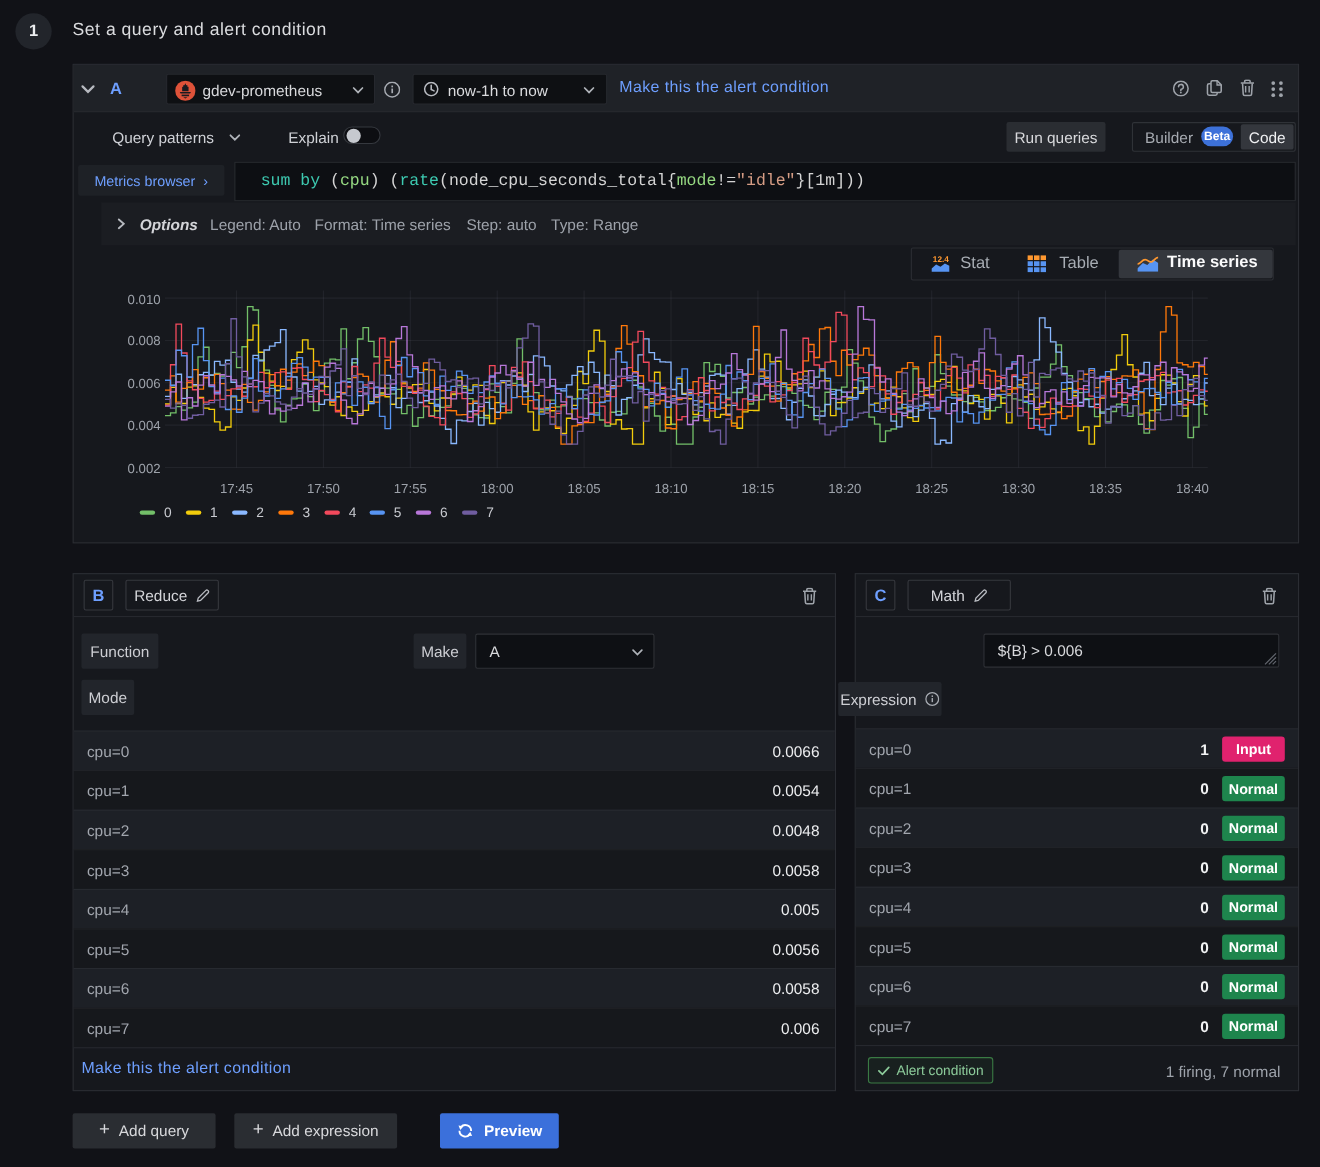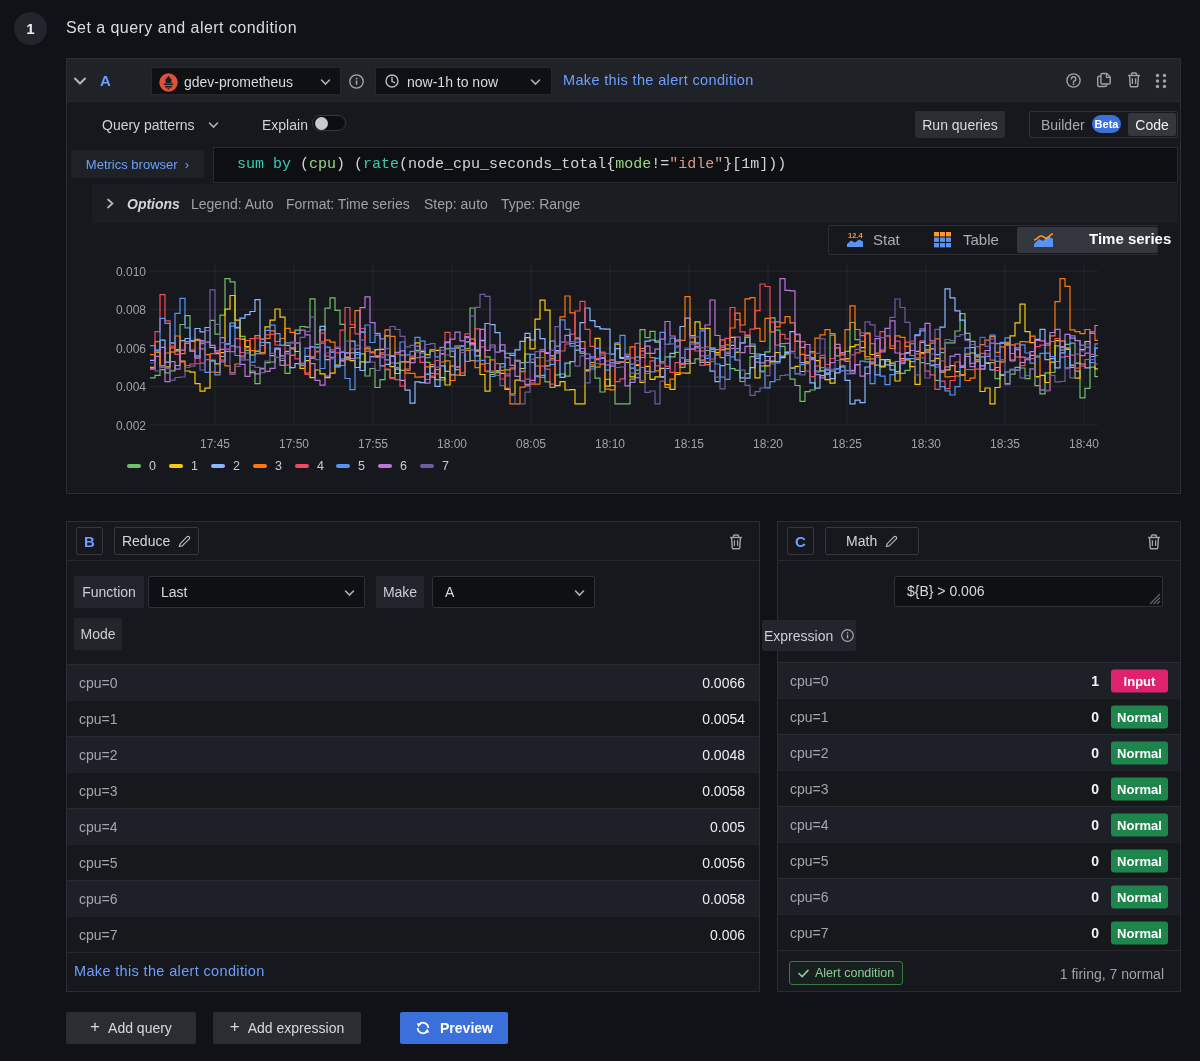--- a/index.html
+++ b/index.html
@@ -135,32 +135,32 @@
         <rect x="6" y="11" width="5" height="4.4" fill="#5794F2"></rect>
         <rect x="12" y="11" width="5" height="4.4" fill="#5794F2"></rect>
       </g>
     </svg>
 <div class="txt" style="left:963px;top:231px;font-size:15px;color:#A8ADB4;text-align:center;">Table</div>
 <div class="abs" style="left:1017px;top:227px;width:140px;height:26px;background:#34373D;border-radius:2px;"></div>
 <svg class="abs" style="left:1034px;top:232px;" width="19" height="15" viewBox="0 0 19 15">
       <path d="M0 12 L5 7 L9 9 L14 4 L19 7 V15 H0 Z" fill="#5794F2"></path>
       <path d="M0 8 C3 8 4 4 7 4 C10 4 10 7 13 6 C15.5 5.2 16 2 19 2" stroke="#FF9830" stroke-width="1.6" fill="none"></path>
     </svg>
-<div class="txt" style="left:1061px;top:230px;font-size:15px;font-weight:bold;color:#FBFBFC;margin-left:28px;">Time series</div>
+<div class="txt" style="left:1061px;top:230px;font-size:15px;font-weight:bold;color:#FBFBFC;">Time series</div>
 
 <div class="txt" style="left:105px;top:265px;width:41px;text-align:right;font-size:12px;color:#9DA2AA;">0.010</div>
 <div class="txt" style="left:105px;top:303px;width:41px;text-align:right;font-size:12px;color:#9DA2AA;">0.008</div>
 <div class="txt" style="left:105px;top:342px;width:41px;text-align:right;font-size:12px;color:#9DA2AA;">0.006</div>
 <div class="txt" style="left:105px;top:380px;width:41px;text-align:right;font-size:12px;color:#9DA2AA;">0.004</div>
 <div class="txt" style="left:105px;top:419px;width:41px;text-align:right;font-size:12px;color:#9DA2AA;">0.002</div>
 <div class="txt" style="left:190px;top:437px;width:50px;text-align:center;font-size:12px;color:#9DA2AA;">17:45</div>
 <div class="txt" style="left:269px;top:437px;width:50px;text-align:center;font-size:12px;color:#9DA2AA;">17:50</div>
 <div class="txt" style="left:348px;top:437px;width:50px;text-align:center;font-size:12px;color:#9DA2AA;">17:55</div>
 <div class="txt" style="left:427px;top:437px;width:50px;text-align:center;font-size:12px;color:#9DA2AA;">18:00</div>
-<div class="txt" style="left:506px;top:437px;width:50px;text-align:center;font-size:12px;color:#9DA2AA;">08:05</div>
+<div class="txt" style="left:506px;top:437px;width:50px;text-align:center;font-size:12px;color:#9DA2AA;">18:05</div>
 <div class="txt" style="left:585px;top:437px;width:50px;text-align:center;font-size:12px;color:#9DA2AA;">18:10</div>
 <div class="txt" style="left:664px;top:437px;width:50px;text-align:center;font-size:12px;color:#9DA2AA;">18:15</div>
 <div class="txt" style="left:743px;top:437px;width:50px;text-align:center;font-size:12px;color:#9DA2AA;">18:20</div>
 <div class="txt" style="left:822px;top:437px;width:50px;text-align:center;font-size:12px;color:#9DA2AA;">18:25</div>
 <div class="txt" style="left:901px;top:437px;width:50px;text-align:center;font-size:12px;color:#9DA2AA;">18:30</div>
 <div class="txt" style="left:980px;top:437px;width:50px;text-align:center;font-size:12px;color:#9DA2AA;">18:35</div>
 <div class="txt" style="left:1059px;top:437px;width:50px;text-align:center;font-size:12px;color:#9DA2AA;">18:40</div>
 <svg class="abs" id="chart" style="left:146px;top:258px;" width="958" height="180" viewBox="0 0 958 180" fill="none">
 <g stroke="rgba(204,204,220,0.07)" stroke-width="1">
 <line x1="4" y1="13" x2="952" y2="13"></line>
@@ -216,26 +216,20 @@
         <path d="M1.5 11.5 L2.2 8.7 L9.2 1.7 A1.2 1.2 0 0 1 10.9 1.7 L11.3 2.1 A1.2 1.2 0 0 1 11.3 3.8 L4.3 10.8 Z" stroke="#B9BCC2" stroke-width="1.2" fill="none"></path>
       </svg></div>
 <svg class="abs" style="left:729px;top:534px;" width="14" height="16" viewBox="0 0 14 16">
       <path d="M1 3.5 H13" stroke="#9EA3AA" stroke-width="1.4"></path>
       <path d="M4.5 3.2 V2 A1 1 0 0 1 5.5 1 H8.5 A1 1 0 0 1 9.5 2 V3.2" stroke="#9EA3AA" stroke-width="1.4" fill="none"></path>
       <path d="M2.6 3.8 L3.2 13.6 A1.3 1.3 0 0 0 4.5 14.8 H9.5 A1.3 1.3 0 0 0 10.8 13.6 L11.4 3.8" stroke="#9EA3AA" stroke-width="1.4" fill="none"></path>
       <path d="M5.4 6.2 V12 M8.6 6.2 V12" stroke="#9EA3AA" stroke-width="1.3"></path>
     </svg>
 
 <div class="flabel" style="left:74px;top:576px;width:70px;height:32px;">Function</div>
-<div class="selbox" style="left:148px;top:576px;width:217px;height:32px;">
-      <span style="position:absolute;left:12px;top:7px;">Last</span>
-      <svg class="chev" width="11" height="8" viewBox="0 0 11 8">
-        <path d="M1.5 2 L5.5 6 L9.5 2" stroke="#AEB2B8" stroke-width="1.6" fill="none" stroke-linecap="round"></path>
-      </svg>
-    </div>
 <div class="flabel" style="left:376px;top:576px;width:48px;height:32px;">Make</div>
 <div class="selbox" style="left:432px;top:576px;width:163px;height:32px;">
       <span style="position:absolute;left:12px;top:7px;">A</span>
       <svg class="chev" width="11" height="8" viewBox="0 0 11 8">
         <path d="M1.5 2 L5.5 6 L9.5 2" stroke="#AEB2B8" stroke-width="1.6" fill="none" stroke-linecap="round"></path>
       </svg>
     </div>
 <div class="flabel" style="left:74px;top:618px;width:48px;height:32px;">Mode</div>
 <div class="abs row-even" style="left:67px;top:664px;width:692px;height:36px;border-top:1px solid rgba(204,204,220,0.06);">
 <span class="cell-label">cpu=0</span>

